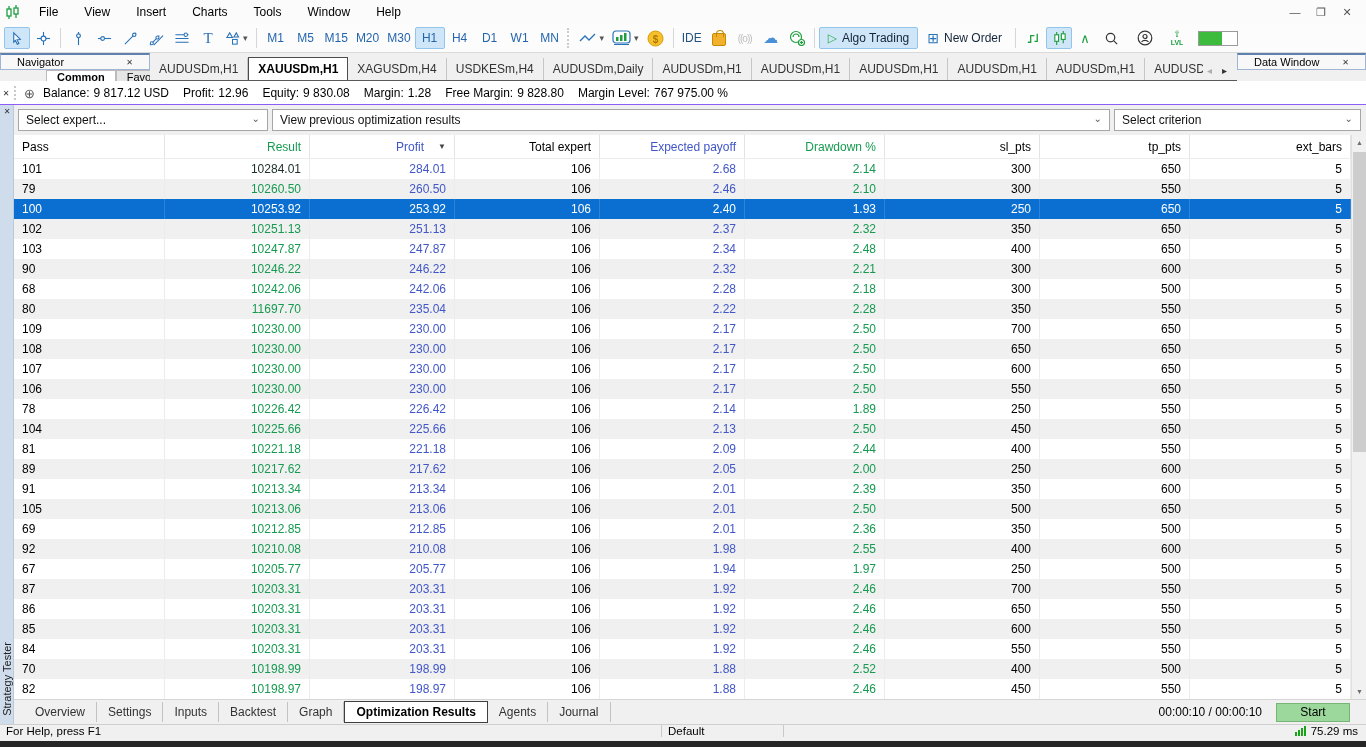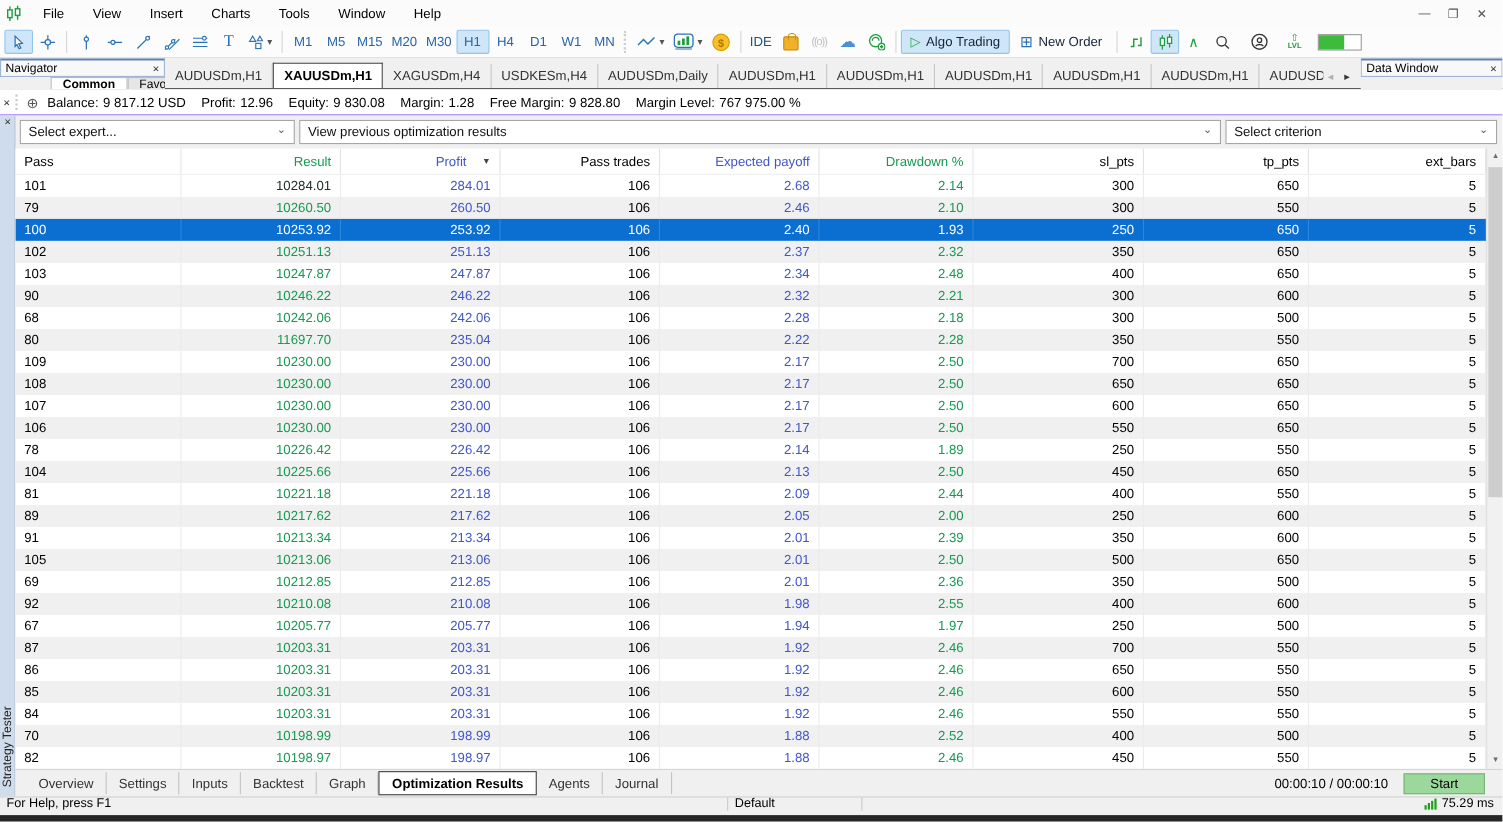--- a/index.html
+++ b/index.html
@@ -36,21 +36,21 @@
   .cloud-glyph::before { content:"☁"; }
   .lvl { display:flex; flex-direction:column; align-items:center; color:#1e9e3e; line-height:1; }
   .lvl .arr { font-size:9px; }
   .lvl .txt { font-size:7px; font-weight:bold; }
   .battery { width:40px; height:15px; border:1px solid #9a9a9a; background:#fff; margin-left:8px; }
   .battery .fill { height:100%; width:60%; background:#3dbb3d; }
 
   
   .tabsrow { position:absolute; top:53px; left:0; right:0; height:28px; background:#f0f0f0; border-bottom:1px solid #5a5a5a; display:flex; align-items:flex-end; }
   .nav-panel { width:150px; height:28px; background:#f0f0f0; position:relative; overflow:hidden; align-self:flex-start; }
-  .panel-titlebar { height:17px; background:#f8f8f8; border:1px solid #9eb6d4; border-top:2px solid #5e81b0; display:flex; align-items:center; padding:0 4px; font-size:11px; }
+  .panel-titlebar { height:17px; background:#f8f8f8; border:1px solid #9eb6d4; border-top:2px solid #5e81b0; display:flex; align-items:center; padding:0 16px; font-size:11px; }
   .panel-close { margin-left:auto; font-size:8px; color:#333; }
   .panel-close::before { content:"✕"; }
   .nav-subtabs { display:flex; font-size:11px; height:14px; }
   .nav-subtab { padding:0 10px; border:1px solid #bbb; border-bottom:none; background:#e6e6e6; }
   .nav-subtab.first { background:#fff; font-weight:bold;margin-left:46px; }
   .chart-tabs { display:flex; align-items:flex-end; flex:1; height:28px; overflow:hidden; }
   .chart-tab { height:22px; line-height:22px; padding:0 9px; color:#333; white-space:nowrap; border-right:1px solid #c6c6c6; }
   .chart-tab.active { background:#fff; border:1px solid #4c4c4c; border-bottom:1px solid #fff; font-weight:bold; color:#000; height:24px; line-height:23px; margin-bottom:-1px; }
   .tab-arrows { display:flex; align-items:center; gap:10px; padding:0 10px 4px 4px; }
   .arrow-left { color:#b0b0b0; font-size:10px; }
@@ -391,21 +391,21 @@
         <span>Pass</span>
       </div>
       <div class="hcell c1">
         <span>Result</span>
       </div>
       <div class="hcell c2">
         <span>Profit</span>
         <span class="sort-caret"></span>
       </div>
       <div class="hcell c3">
-        <span>Pass trades</span>
+        <span>Total expert</span>
       </div>
       <div class="hcell c4">
         <span>Expected payoff</span>
       </div>
       <div class="hcell c5">
         <span>Drawdown %</span>
       </div>
       <div class="hcell c6">
         <span>sl_pts</span>
       </div>

